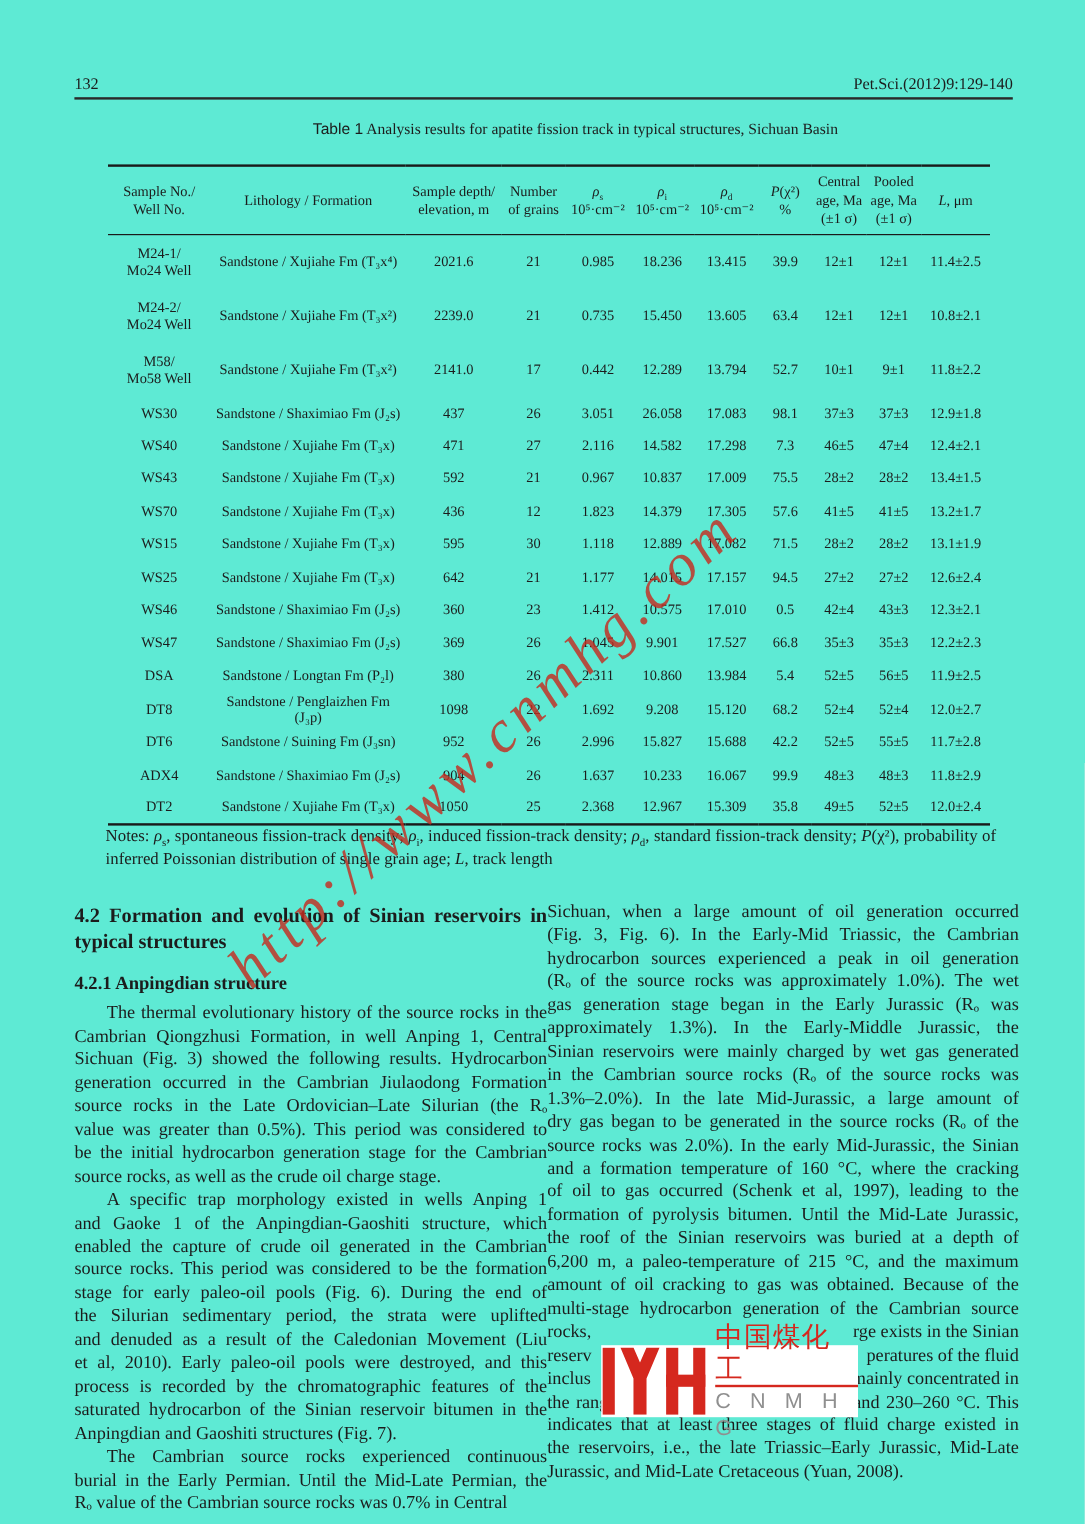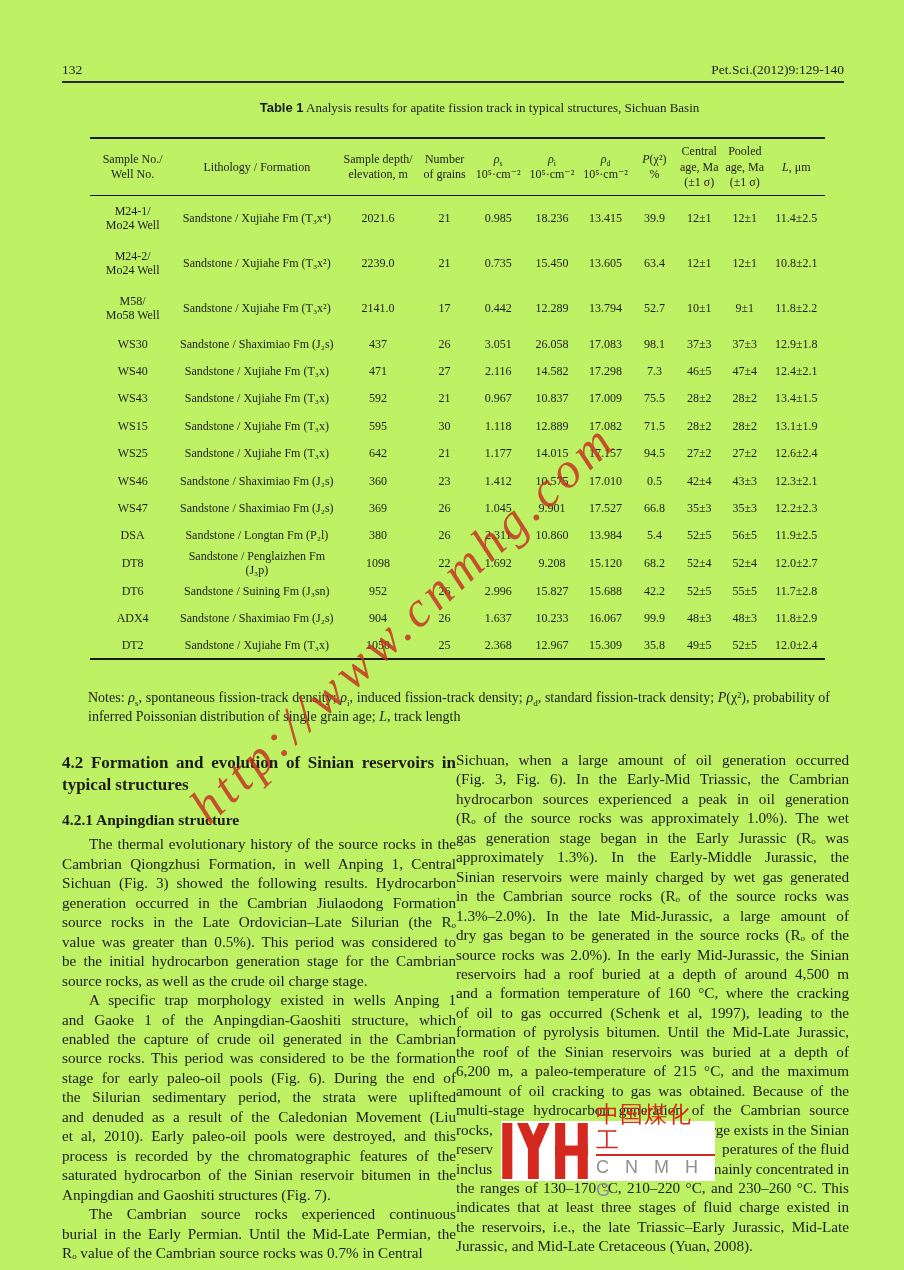--- a/index.html
+++ b/index.html
@@ -1,28 +1,28 @@
 <!DOCTYPE html>
 <html><head>
 <meta charset="utf-8">
 <style>
   html,body{margin:0;padding:0;background:#e8e8e8;}
-  .page{position:relative;width:904px;height:1270px;background:#bef264;margin:0 auto;
+  .page{position:relative;width:904px;height:1270px;background:#5eead4;margin:0 auto;
         font-family:"Liberation Serif","DejaVu Serif",serif;color:#1c1c1c;overflow:hidden;}
   .it{font-style:italic;}
   sub{font-size:0.65em;line-height:0;}
 
   
   .pg-header{position:absolute;left:62px;right:60px;top:62px;display:flex;
              justify-content:space-between;font-size:13.5px;}
   .header-rule{position:absolute;left:62px;right:60px;top:81px;border-top:2px solid #2a2a2a;}
 
   
   .caption{position:absolute;left:90px;width:735px;top:100px;text-align:center;font-size:13px;}
-  .caption .cap-label{font-family:"Liberation Sans","DejaVu Sans",sans-serif;font-weight:bold;margin-left:44px;}
+  .caption .cap-label{font-family:"Liberation Sans","DejaVu Sans",sans-serif;font-weight:normal;margin-left:44px;}
 
   
   .aft{position:absolute;left:90px;top:137px;width:735px;border-collapse:collapse;
        table-layout:fixed;font-size:12px;border-top:2.5px solid #1a1a1a;border-bottom:2.5px solid #1a1a1a;}
   .aft th{font-weight:normal;text-align:center;vertical-align:middle;white-space:pre-line;
           line-height:15.5px;padding:5px 1px 4px;border-bottom:1.6px solid #1a1a1a;}
   .aft td{text-align:center;vertical-align:middle;white-space:pre-line;line-height:14px;padding:0 1px;}
   .aft tr.row-double{height:45px;}
   .aft tr.row-single{height:27.4px;margin-top:19px;}
 
@@ -189,20 +189,33 @@
           <td>21</td>
           <td>0.967</td>
           <td>10.837</td>
           <td>17.009</td>
           <td>75.5</td>
           <td>28±2</td>
           <td>28±2</td>
           <td>13.4±1.5</td>
         </tr>
         <tr class="row-single">
+          <td>WS70</td>
+          <td>Sandstone / Xujiahe Fm (T₃x)</td>
+          <td>436</td>
+          <td>12</td>
+          <td>1.823</td>
+          <td>14.379</td>
+          <td>17.305</td>
+          <td>57.6</td>
+          <td>41±5</td>
+          <td>41±5</td>
+          <td>13.2±1.7</td>
+        </tr>
+        <tr class="row-single">
           <td>WS15</td>
           <td>Sandstone / Xujiahe Fm (T₃x)</td>
           <td>595</td>
           <td>30</td>
           <td>1.118</td>
           <td>12.889</td>
           <td>17.082</td>
           <td>71.5</td>
           <td>28±2</td>
           <td>28±2</td>
@@ -360,21 +373,20 @@
       <div class="line">(Fig. 3, Fig. 6). In the Early-Mid Triassic, the Cambrian</div>
       <div class="line">hydrocarbon sources experienced a peak in oil generation</div>
       <div class="line">(Rₒ of the source rocks was approximately 1.0%). The wet</div>
       <div class="line">gas generation stage began in the Early Jurassic (Rₒ was</div>
       <div class="line">approximately 1.3%). In the Early-Middle Jurassic, the</div>
       <div class="line">Sinian reservoirs were mainly charged by wet gas generated</div>
       <div class="line">in the Cambrian source rocks (Rₒ of the source rocks was</div>
       <div class="line">1.3%–2.0%). In the late Mid-Jurassic, a large amount of</div>
       <div class="line">dry gas began to be generated in the source rocks (Rₒ of the</div>
       <div class="line">source rocks was 2.0%). In the early Mid-Jurassic, the Sinian</div>
-      <div class="line">reservoirs had a roof buried at a depth of around 4,500 m</div>
       <div class="line">and a formation temperature of 160 °C, where the cracking</div>
       <div class="line">of oil to gas occurred (Schenk et al, 1997), leading to the</div>
       <div class="line">formation of pyrolysis bitumen. Until the Mid-Late Jurassic,</div>
       <div class="line">the roof of the Sinian reservoirs was buried at a depth of</div>
       <div class="line">6,200 m, a paleo-temperature of 215 °C, and the maximum</div>
       <div class="line">amount of oil cracking to gas was obtained. Because of the</div>
       <div class="line">multi-stage hydrocarbon generation of the Cambrian source</div>
       <div class="line line-split">
         <span>rocks,</span>
         <span>rge exists in the Sinian</span>

